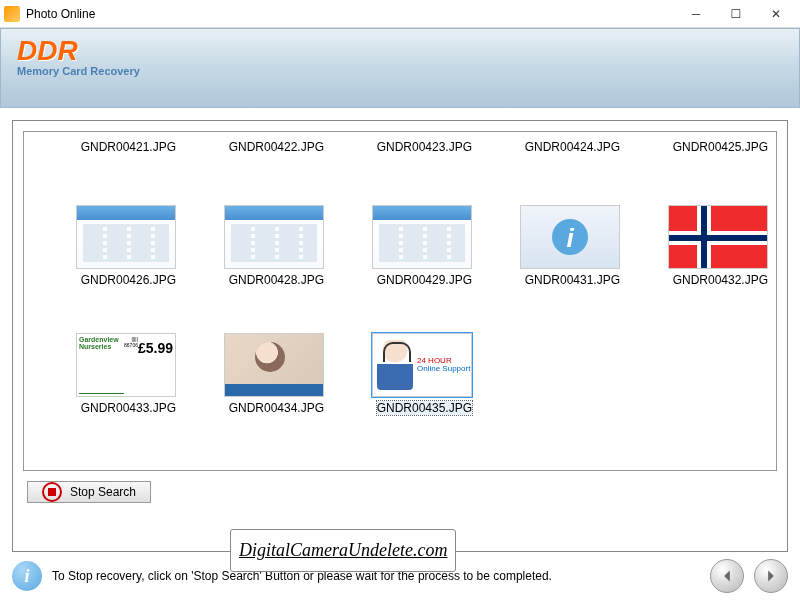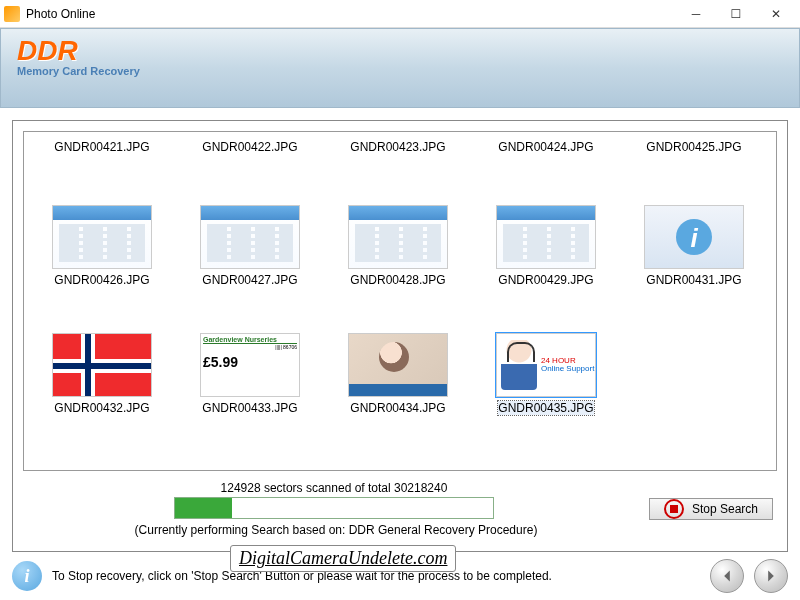--- a/index.html
+++ b/index.html
@@ -10,36 +10,36 @@
 .winbtn{width:40px;height:24px;display:flex;align-items:center;justify-content:center;font-size:12px;color:#333}
 .headerband{height:80px;background:linear-gradient(180deg,#e8f0f5 0%,#c5d8e5 50%,#b0c8da 100%);border:1px solid #a0b8ca;position:relative;padding:6px 16px}
 .logo{font-size:28px;font-weight:bold;font-style:italic;color:#ff6600;text-shadow:1px 1px 0 #fff}
 .subtitle{font-size:11px;font-weight:600;color:#4a7fb5;margin-top:-2px}
 .mainpanel{border:1px solid #888;margin:12px;padding:10px;background:#fff;height:432px;position:relative}
 .filegrid{border:1px solid #999;height:340px;overflow:hidden;position:relative;background:#fff}
 .gridinner{padding:8px 4px;display:flex;flex-wrap:wrap;gap:0;height:100%;overflow-y:auto}
 .gridinner::-webkit-scrollbar{width:16px}
 .gridinner::-webkit-scrollbar-track{background:#f0f0f0;border-left:1px solid #ccc}
 .gridinner::-webkit-scrollbar-thumb{background:#c0c0c0;border:1px solid #999}
-.item{width:148px;display:flex;flex-direction:column;align-items:center;margin-bottom:8px}
+.item{width:148px;display:flex;flex-direction:column;align-items:flex-end;margin-bottom:8px}
 .item .fname{font-size:12px;margin-bottom:4px;text-align:center}
 .item .fname.bottom{margin-top:4px;margin-bottom:0}
 .thumb{width:100px;height:64px;border:1px solid #ccc;background:#fff;position:relative;overflow:hidden}
 .thumb.sel{outline:1px solid #3399ff}
 .thumb.app{background:linear-gradient(180deg,#fff 0%,#f8fbff 100%)}
 .thumb.app::before{content:"";position:absolute;top:0;left:0;right:0;height:14px;background:linear-gradient(180deg,#6ab0e8,#4a90d0)}
 .thumb.app::after{content:"";position:absolute;top:18px;left:6px;right:6px;bottom:6px;background:repeating-linear-gradient(0deg,#e0e8f0 0,#e0e8f0 3px,transparent 3px,transparent 7px),repeating-linear-gradient(90deg,#e0e8f0 0,#e0e8f0 20px,transparent 20px,transparent 24px)}
 .thumb.info{background:linear-gradient(180deg,#f0f4fa,#d8e4f2);display:flex;align-items:center;justify-content:center}
 .thumb.info svg{width:40px;height:40px}
 .thumb.flag{background:#ef2b2d;display:flex;align-items:center;justify-content:center;position:relative}
 .thumb.flag::before{content:"";position:absolute;left:28px;top:0;bottom:0;width:14px;background:#fff}
 .thumb.flag::after{content:"";position:absolute;top:25px;left:0;right:0;height:14px;background:#fff}
 .thumb.flag .cross-v{position:absolute;left:32px;top:0;bottom:0;width:6px;background:#002868;z-index:2}
 .thumb.flag .cross-h{position:absolute;top:29px;left:0;right:0;height:6px;background:#002868;z-index:2}
-.thumb.card{background:#fff;display:flex;flex-direction:column;padding:2px;font-size:6px}
+.thumb.card{background:#fff;display:flex;flex-direction:row;padding:2px;font-size:6px}
 .thumb.card .ctop{color:#2a7a2a;font-weight:bold;font-size:7px;border-bottom:1px solid #2a7a2a}
 .thumb.card .cprice{font-size:14px;font-weight:bold;color:#000;margin-top:4px}
 .thumb.photo{background:linear-gradient(135deg,#e8d8c8,#d8c8b8)}
 .thumb.photo::after{content:"";position:absolute;bottom:0;left:0;right:0;height:12px;background:#2a6aaa;color:#fff}
 .thumb.photo .person{position:absolute;left:30px;top:8px;width:30px;height:30px;border-radius:50%;background:radial-gradient(circle at 40% 35%,#f8e0d0 40%,#8a6a5a 42%)}
 .thumb.support{background:#fff;display:flex;align-items:center}
 .thumb.support .person2{width:36px;height:50px;background:radial-gradient(circle at 50% 20%,#f8e0d0 12px,transparent 13px),linear-gradient(180deg,transparent 24px,#3a6ab0 24px);border-radius:4px;margin-left:4px;position:relative}
 .thumb.support .person2::before{content:"";position:absolute;top:2px;left:6px;width:24px;height:18px;border:2px solid #333;border-radius:10px 10px 0 0;border-bottom:none}
 .thumb.support .txt{font-size:8px;margin-left:4px;line-height:1.1}
 .thumb.support .txt .r{color:#d00;font-weight:normal}
@@ -50,21 +50,21 @@
 .stattext{font-size:12px;flex:1}
 .stopbtn{border:1px solid #999;background:linear-gradient(180deg,#f8f8f8,#e0e0e0);padding:0 14px;display:flex;align-items:center;gap:8px;font-size:12px;cursor:pointer}
 .stopicon{width:20px;height:20px;border:2px solid #c00;border-radius:50%;display:flex;align-items:center;justify-content:center}
 .stopicon::after{content:"";width:8px;height:8px;background:#c00}
 .procrow{font-size:12px;margin-top:4px;padding-left:4px}
 .footer{position:absolute;bottom:6px;left:12px;right:12px;height:36px;display:flex;align-items:center;gap:10px}
 .infoicon{width:30px;height:30px;border-radius:50%;background:radial-gradient(circle at 35% 30%,#a8d8f8,#5aa8e0);display:flex;align-items:center;justify-content:center;color:#fff;font-weight:bold;font-style:italic;font-size:18px;font-family:Georgia,serif}
 .footertext{font-size:12px;flex:1}
 .navbtn{width:34px;height:34px;border-radius:50%;background:radial-gradient(circle at 35% 30%,#fff,#d8d8d8,#b8b8b8);border:1px solid #999;display:flex;align-items:center;justify-content:center;cursor:pointer}
 .navbtn svg{width:14px;height:14px;fill:#666}
-.watermark{position:absolute;bottom:28px;left:230px;font-size:18px;font-family:Georgia,serif;font-style:italic;background:#fff;border:1px solid #888;padding:2px 8px;border-radius:3px;text-decoration:underline;z-index:10}
+.watermark{position:absolute;bottom:28px;left:230px;font-size:18px;font-family:Georgia,serif;font-style:italic;background:#fff;border:1px solid #888;padding:10px 8px;border-radius:3px;text-decoration:underline;z-index:10}
 </style>
 </head>
 <body>
 
 <div class="titlebar">
   <div class="icon"></div>
   <div class="title">Photo Online</div>
   <div class="winbtn">─</div>
   <div class="winbtn">☐</div>
   <div class="winbtn close">✕</div>
@@ -89,24 +89,20 @@
         </div>
         <div class="item">
           <div class="fname">GNDR00424.JPG</div>
         </div>
         <div class="item">
           <div class="fname">GNDR00425.JPG</div>
         </div>
         <div class="item">
           <div class="thumb app"></div>
           <div class="fname bottom">GNDR00426.JPG</div>
-        </div>
-        <div class="item">
-          <div class="thumb app"></div>
-          <div class="fname bottom">GNDR00427.JPG</div>
         </div>
         <div class="item">
           <div class="thumb app"></div>
           <div class="fname bottom">GNDR00428.JPG</div>
         </div>
         <div class="item">
           <div class="thumb app"></div>
           <div class="fname bottom">GNDR00429.JPG</div>
         </div>
         <div class="item">
@@ -146,27 +142,20 @@
               <div class="r">24 HOUR</div>
               <div class="b">Online Support</div>
             </div>
           </div>
           <div class="fname bottom" style="outline: rgb(102, 102, 102) dotted 1px; background: rgb(232, 240, 250);">GNDR00435.JPG</div>
         </div>
       </div>
   </div>
 
   <div class="statusrow">
-    <div style="flex:1">
-      <div class="stattext" style="text-align:center;margin-bottom:2px">124928 sectors scanned of total 30218240</div>
-      <div class="progress" style="margin:0 auto">
-        <div class="bar" id="pbar" style="width: 18%;"></div>
-      </div>
-      <div class="procrow" style="text-align:center;margin-top:4px">(Currently performing Search based on:  DDR General Recovery Procedure)</div>
-    </div>
     <button class="stopbtn">
       <span class="stopicon"></span>
       <span>Stop Search</span>
     </button>
   </div>
 </div>
 
 <div class="footer">
   <div class="infoicon">i</div>
   <div class="footertext">To Stop recovery, click on 'Stop Search' Button or please wait for the process to be completed.</div>

